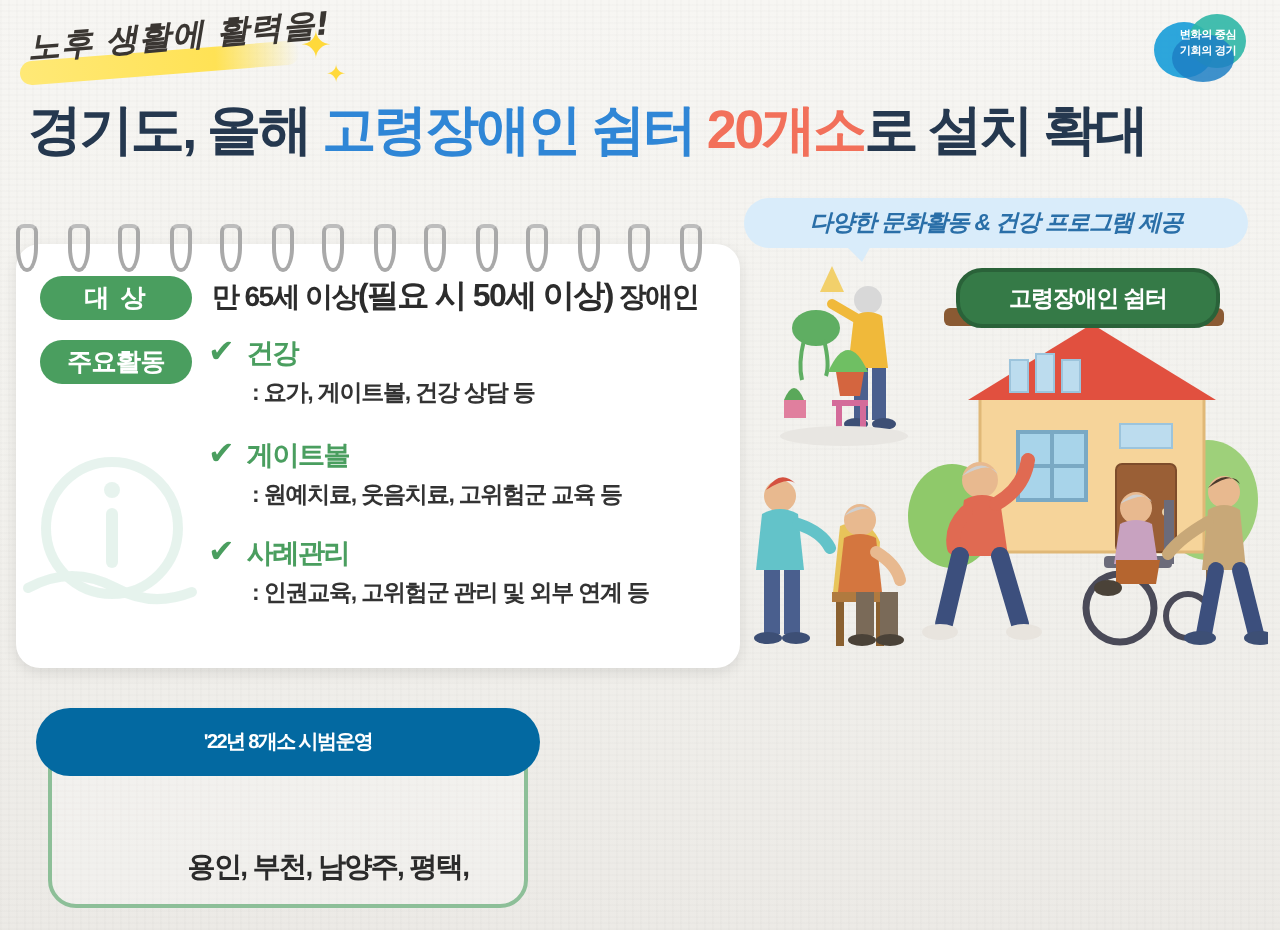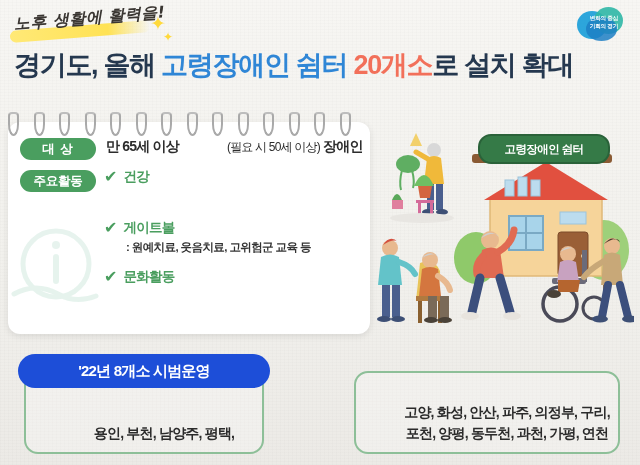--- a/index.html
+++ b/index.html
@@ -95,21 +95,21 @@
     display:inline-flex;align-items:center;justify-content:center;
     background:#4a9e5f;color:#fff;border-radius:14px;
     font-size:12.5px;font-weight:800;letter-spacing:1px;
     width:76px;height:22px;flex:0 0 auto;
   }
   .pill.narrow{letter-spacing:-.3px;}
   .rowtext{
     font-size:14px;font-weight:800;color:#2c2c2c;letter-spacing:-.8px;
     margin-left:10px;white-space:nowrap;
   }
-  .rowtext .sub{font-size:12px;font-weight:400;margin-left:48px;}
+  .rowtext .sub{font-size:16px;font-weight:700;}
 
   .actitem{position:absolute;left:96px;}
   .acthead{display:flex;align-items:center;gap:6px;}
   .check{color:#4a9e5f;font-size:16px;font-weight:900;line-height:1;}
   .acttitle{font-size:13.5px;font-weight:900;color:#4a9e5f;letter-spacing:-.7px;}
   .actdesc{
     margin-left:22px;margin-top:3px;
     font-size:11.5px;font-weight:700;color:#333;letter-spacing:-.6px;white-space:nowrap;
   }
 
@@ -120,23 +120,23 @@
     background:#357a47;border:2.5px solid #2a6239;border-radius:13px;
     display:flex;align-items:center;justify-content:center;
     font-size:11.5px;font-weight:900;color:#fff;letter-spacing:-.6px;z-index:6;
   }
 
   
   .bottom{position:absolute;left:0;top:330px;width:640px;height:135px;}
   .panel{position:absolute;top:24px;width:252px;height:100px;}
   .panel .cap{
     position:absolute;left:0;top:0;width:252px;height:34px;
-    background:#1d4ed8;border-radius:17px;
+    background:#0369a1;border-radius:17px;
     display:flex;align-items:center;justify-content:center;
-    font-size:15px;font-weight:900;color:#fff;letter-spacing:-.8px;z-index:3;
+    font-size:10px;font-weight:900;color:#fff;letter-spacing:-.8px;z-index:3;
   }
   .panel .body{
     position:absolute;left:6px;top:17px;width:240px;height:83px;
     border:2.5px solid #8dbf98;border-radius:14px;background:rgba(255,255,255,.25);
     display:flex;flex-direction:column;align-items:center;justify-content:flex-end;
     padding-bottom:9px;box-sizing:border-box;
   }
   .panel .line{
     font-size:14px;font-weight:800;color:#2b2b2b;letter-spacing:-.8px;line-height:1.45;
     white-space:nowrap;
@@ -168,20 +168,21 @@
       <div class="blob b1"></div>
       <div class="blob b2"></div>
       <div class="blob b3"></div>
       <div class="ltxt">
         <div>변화의 중심</div>
         <div>기회의 경기</div>
       </div>
     </div>
   </div>
 
+  <div class="bubble">다양한 문화활동 &amp; 건강 프로그램 제공</div>
 
   <div class="spiral" id="spiral">
       <div class="ring" style="left: 0px;"></div>
       <div class="ring" style="left: 25.5px;"></div>
       <div class="ring" style="left: 51px;"></div>
       <div class="ring" style="left: 76.5px;"></div>
       <div class="ring" style="left: 102px;"></div>
       <div class="ring" style="left: 127.5px;"></div>
       <div class="ring" style="left: 153px;"></div>
       <div class="ring" style="left: 178.5px;"></div>
@@ -208,35 +209,37 @@
 
     <div class="row" style="left:12px;top:48px;justify-content:flex-end;">
       <span class="pill narrow">주요활동</span>
     </div>
 
     <div class="actitem" style="top:46px;">
       <div class="acthead">
         <span class="check">✔</span>
         <span class="acttitle">건강</span>
       </div>
+      <div class="actdesc">: 요가, 게이트볼, 건강 상담 등</div>
     </div>
 
     <div class="actitem" style="top:97px;">
       <div class="acthead">
         <span class="check">✔</span>
         <span class="acttitle">게이트볼</span>
       </div>
       <div class="actdesc">: 원예치료, 웃음치료, 고위험군 교육 등</div>
     </div>
 
     <div class="actitem" style="top:146px;">
       <div class="acthead">
         <span class="check">✔</span>
-        <span class="acttitle">문화활동</span>
-      </div>
+        <span class="acttitle">사례관리</span>
+      </div>
+      <div class="actdesc">: 인권교육, 고위험군 관리 및 외부 연계 등</div>
     </div>
   </div>
 
   <div class="illus">
     <svg width="262" height="196" viewBox="0 0 262 196">
 
       <ellipse cx="104" cy="130" rx="22" ry="26" fill="#8fc96a"></ellipse>
       <ellipse cx="232" cy="122" rx="25" ry="30" fill="#9ed07a"></ellipse>
       <rect x="231" y="146" width="4" height="22" fill="#8a6b4a"></rect>
 
@@ -347,20 +350,16 @@
 
   <div class="bottom">
     <div class="panel panel-left">
       <div class="body">
         <div class="line">용인, 부천, 남양주, 평택,</div>
       </div>
       <div class="cap">'22년 8개소 시범운영</div>
     </div>
 
     <div class="panel panel-right">
-      <div class="body">
-        <div class="line">고양, 화성, 안산, 파주, 의정부, 구리,</div>
-        <div class="line">포천, 양평, 동두천, 과천, 가평, 연천</div>
-      </div>
     </div>
 
   </div>
 </div>
 
 </body></html>

